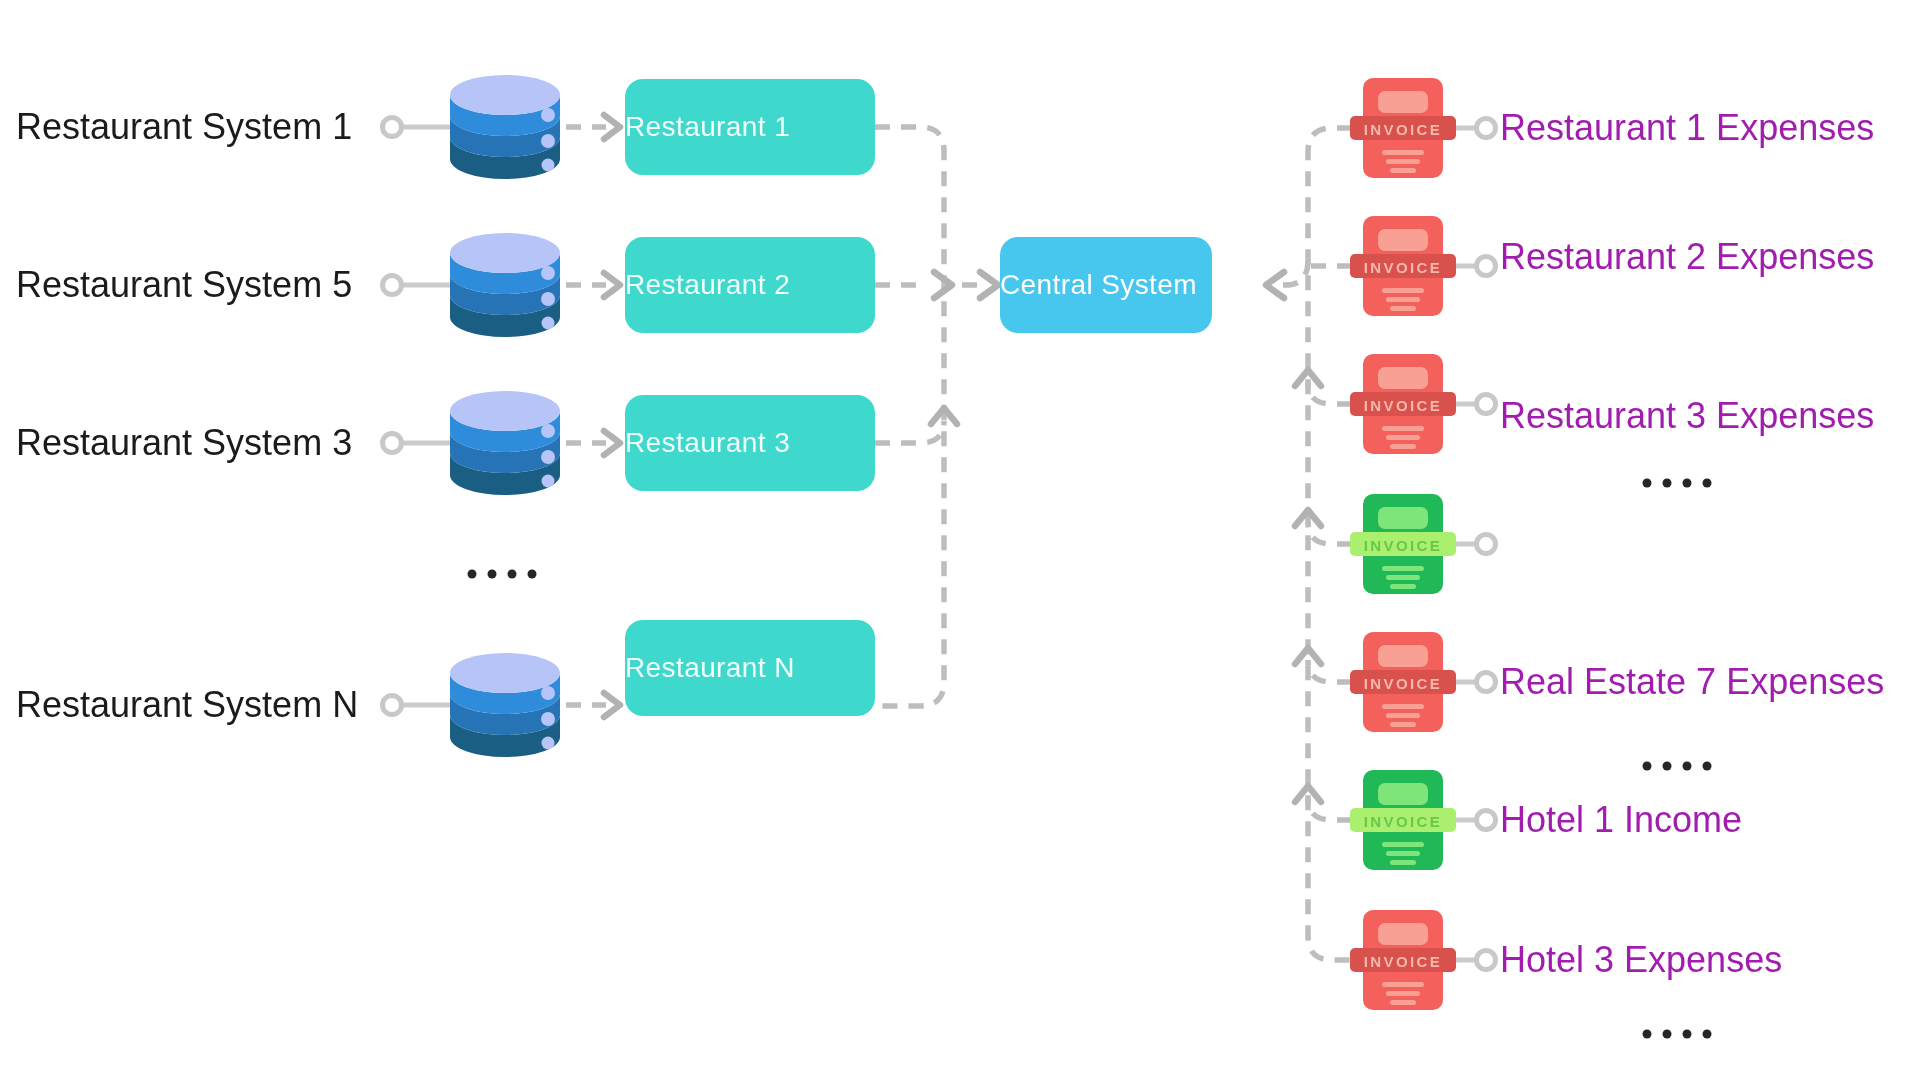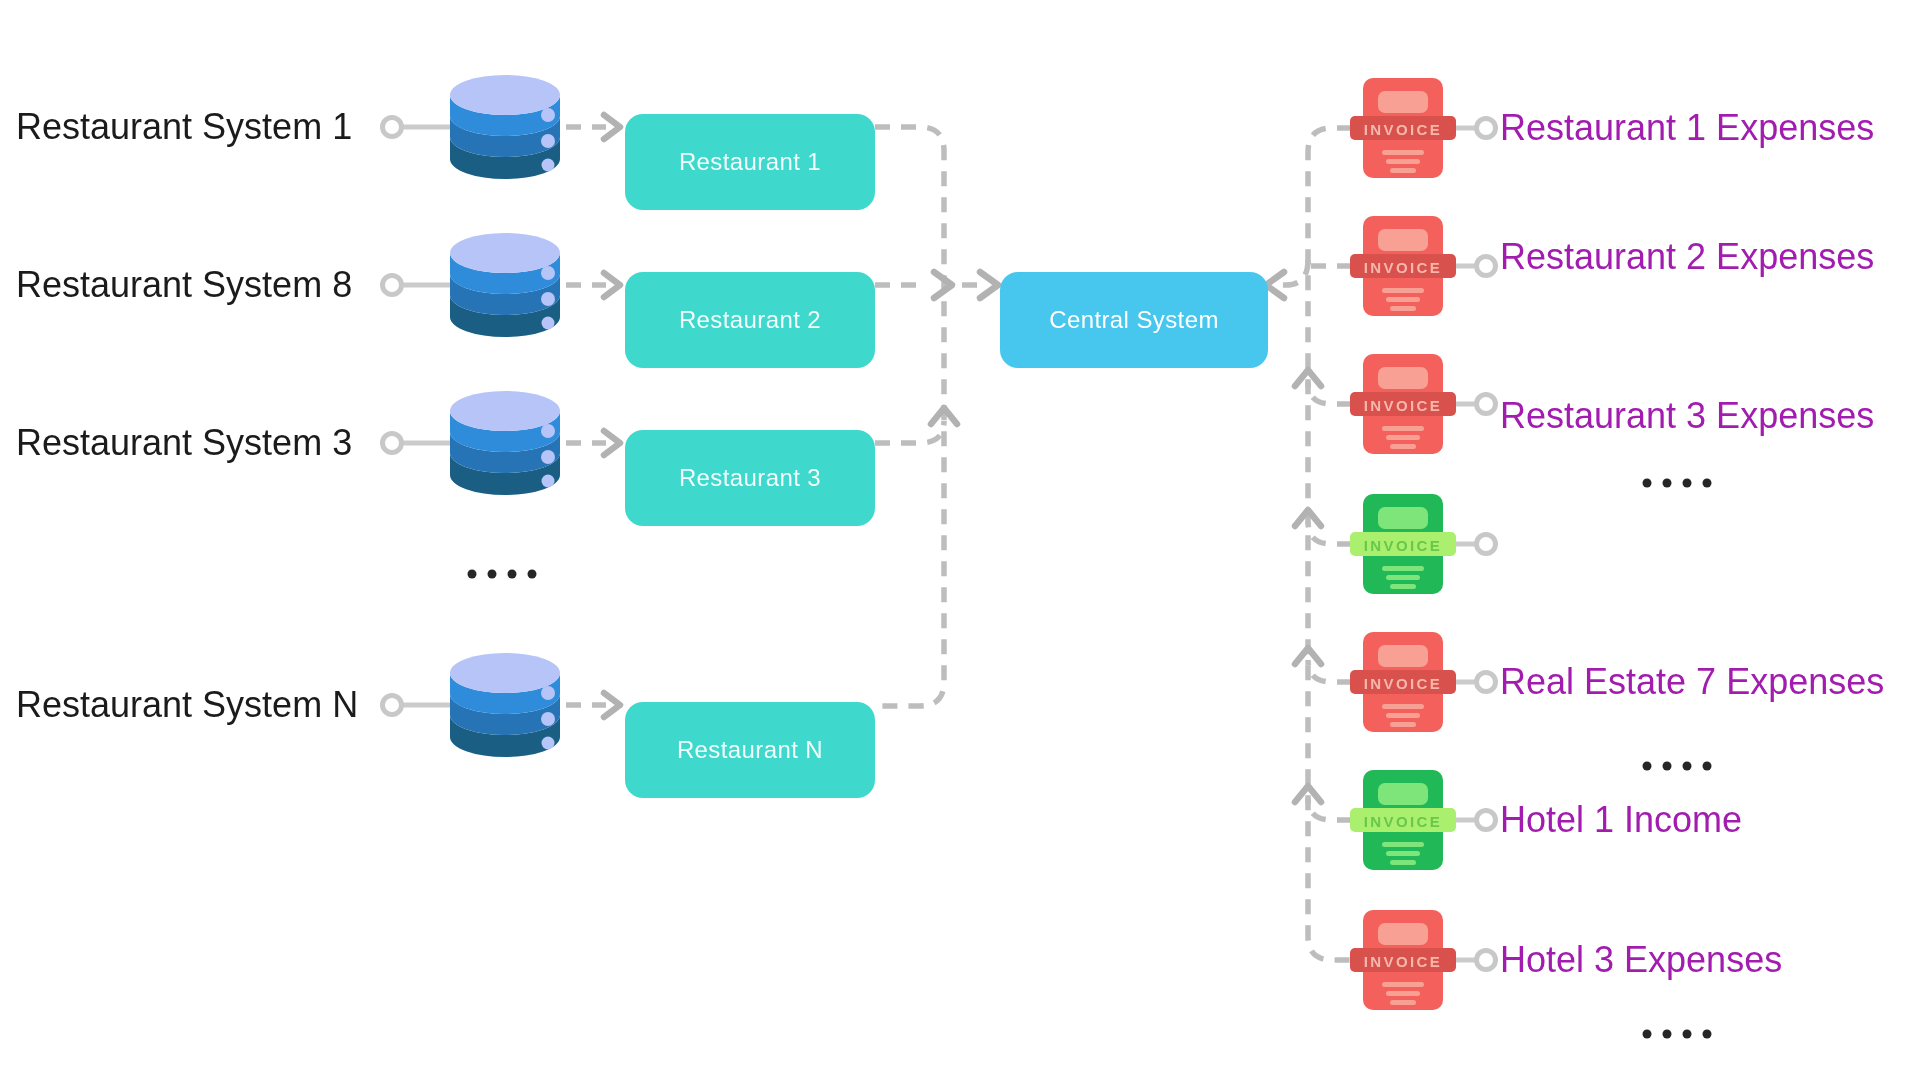--- a/index.html
+++ b/index.html
@@ -11,25 +11,25 @@
   .sys-label {
     position:absolute; left:16px; z-index:2;
     font-size:36px; line-height:48px; font-weight:500; color:#1b1b1b; white-space:nowrap;
   }
   .out-label {
     position:absolute; left:1500px; z-index:2;
     font-size:36px; line-height:48px; font-weight:500; color:#a21caf; white-space:nowrap;
   }
   .node {
     position:absolute; width:250px; height:96px; border-radius:18px; z-index:2;
-    display:flex; align-items:center; justify-content:center;
-    color:#f2fefc; font-size:24px; letter-spacing:.4px;margin-top:35px;
+    display:flex; align-items:center; 
+    color:#f2fefc; font-size:28px; letter-spacing:.4px;
   }
   .node.teal    { background:#3ED8CD; left:625px; }
-  .node.central { background:#47C7EE; left:1000px; width:268px; color:#ffffff; }
+  .node.central { background:#47C7EE; left:1000px; width:212px; color:#ffffff; }
   .icon { position:absolute; z-index:2; }
   .db-icon      { left:447px; }
   .invoice-icon { left:1348px; }
   .dots { position:absolute; z-index:2; display:flex; gap:11px; transform:translate(-50%,-50%); }
   .dots i { width:9px; height:9px; border-radius:50%; background:#262626; }
   .banner-text {
     font-family:"Liberation Sans","DejaVu Sans",sans-serif;
     font-weight:700; font-size:15px; letter-spacing:2.4px;
   }
 </style>
@@ -106,21 +106,21 @@
       <circle cx="1486" cy="266" r="9.5"></circle>
       <circle cx="1486" cy="404" r="9.5"></circle>
       <circle cx="1486" cy="544" r="9.5"></circle>
       <circle cx="1486" cy="682" r="9.5"></circle>
       <circle cx="1486" cy="820" r="9.5"></circle>
       <circle cx="1486" cy="960" r="9.5"></circle>
     </g>
   </svg>
 
   <div class="sys-label" style="top:103px">Restaurant System 1</div>
-  <div class="sys-label" style="top:261px">Restaurant System 8</div>
+  <div class="sys-label" style="top:261px">Restaurant System 5</div>
   <div class="sys-label" style="top:419px">Restaurant System 3</div>
   <div class="sys-label" style="top:681px">Restaurant System N</div>
 
   <svg class="icon db-icon" style="top:71px" width="116" height="112" viewBox="0 0 116 112">
     <path d="M 3 66 V 88 A 55 20 0 0 0 113 88 V 66 A 55 20 0 0 1 3 66 Z" fill="#1A5E84"></path>
     <path d="M 3 45 V 66 A 55 20 0 0 0 113 66 V 45 A 55 20 0 0 1 3 45 Z" fill="#2673B6"></path>
     <path d="M 3 24 V 45 A 55 20 0 0 0 113 45 V 24 A 55 20 0 0 1 3 24 Z" fill="#2F8CDB"></path>
     <ellipse cx="58" cy="24" rx="55" ry="20" fill="#B6C4F7"></ellipse>
     <circle cx="101" cy="44" r="7" fill="#B6C4F7"></circle>
       <circle cx="101" cy="70" r="7" fill="#B6C4F7"></circle>
@@ -156,21 +156,21 @@
 
   <div class="node teal" style="top:79px">
       <span>Restaurant 1</span>
     </div>
   <div class="node teal" style="top:237px">
       <span>Restaurant 2</span>
     </div>
   <div class="node teal" style="top:395px">
       <span>Restaurant 3</span>
     </div>
-  <div class="node teal" style="top:667px">
+  <div class="node teal" style="top:620px">
       <span>Restaurant N</span>
     </div>
 
   <div class="node central" style="top:237px">
       <span>Central System</span>
     </div>
 
   <svg class="icon invoice-icon" style="top:76px" width="110" height="104" viewBox="0 0 110 104">
     <rect x="15" y="2" width="80" height="100" rx="10" fill="#F4615C"></rect>
       <rect x="30" y="15" width="50" height="22" rx="7" fill="#F9A095"></rect>

